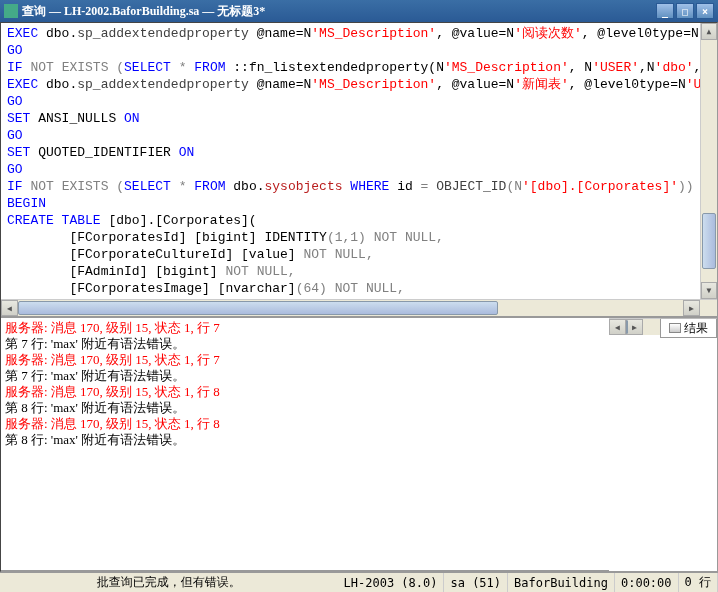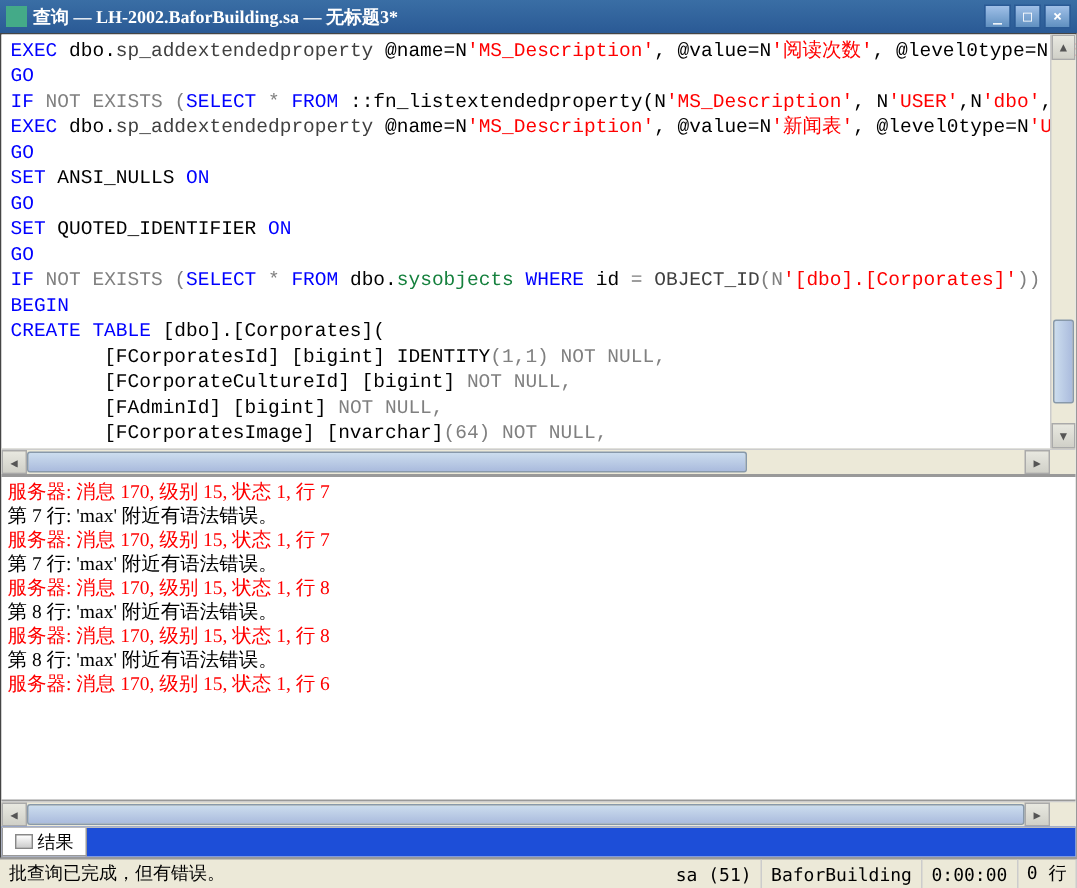--- a/index.html
+++ b/index.html
@@ -12,30 +12,30 @@
 .main-area { flex: 1; display: flex; flex-direction: column; background: white; border: 1px inset #999; }
 .code-pane { height: 295px; background: white; overflow: hidden; position: relative; border-bottom: 2px solid #999; display: flex; flex-direction: column; }
 .code-content { flex: 1; padding: 2px 6px; font-family: "Courier New", monospace; font-size: 13px; line-height: 17px; white-space: pre; overflow: hidden; position: relative; }
 .scroll-v { position: absolute; right: 0; top: 0; bottom: 17px; width: 17px; background: #ece9d8; border-left: 1px solid #ccc; }
 .scroll-v-thumb { position: absolute; left: 1px; right: 1px; background: linear-gradient(to right, #cde, #abd); border: 1px solid #89a; border-radius: 2px; }
 .scroll-v-btn { position: absolute; left: 0; right: 0; height: 17px; background: linear-gradient(#e8e8e0, #d0d0c8); border: 1px solid #aaa; display: flex; align-items: center; justify-content: center; font-size: 8px; color: #555; }
 .scroll-h { height: 17px; background: #ece9d8; border-top: 1px solid #ccc; display: flex; }
 .scroll-h-btn { width: 17px; height: 100%; background: linear-gradient(#e8e8e0, #d0d0c8); border: 1px solid #aaa; display: flex; align-items: center; justify-content: center; font-size: 8px; color: #555; }
 .scroll-h-track { flex: 1; position: relative; }
 .scroll-h-thumb { position: absolute; top: 1px; bottom: 1px; background: linear-gradient(#cde, #abd); border: 1px solid #89a; border-radius: 2px; }
-.msg-pane { flex: 1; background: white; display: flex; flex-direction: column; position: relative; }
+.msg-pane { flex: 1; background: white; display: flex; flex-direction: row; position: relative; }
 .msg-content { flex: 1; padding: 2px 4px; font-family: "SimSun", "宋体"; font-size: 13px; line-height: 16px; overflow: hidden; border-bottom: 1px solid #999; }
 .tab { background: white; border: 1px solid #999; border-top: none; padding: 2px 8px; font-size: 12px; display: flex; align-items: center; gap: 3px; }
 .tab-icon { width: 12px; height: 10px; background: linear-gradient(#fff, #ccc); border: 1px solid #888; display: inline-block; }
 .status-bar { height: 20px; background: #ece9d8; display: flex; align-items: center; font-size: 12px; border-top: 1px solid #999; }
 .status-cell { padding: 0 6px; border-right: 1px inset #ccc; height: 100%; display: flex; align-items: center; }
-.status-msg { flex: 1; padding: 0 6px; }
+.status-msg { flex: 1; padding: 0 6px; text-align: center; }
 .kw-blue { color: #0000ff; }
 .kw-red { color: #ff0000; }
-.kw-green { color: #15803d; }
+.kw-green { color: #b91c1c; }
 .kw-gray { color: #808080; }
 .kw-func { color: #404040; }
 .msg-red { color: #ff0000; }
 .res-tab-bar { display: flex; height: 20px; background: #1d4ed8; border-top: 1px solid #bbb; }
 </style>
 </head>
 <body>
 
 <div class="title-bar">
   <span class="title-icon"></span>
@@ -56,21 +56,21 @@
 <span class="kw-blue">EXEC</span><span> dbo.</span><span class="kw-func">sp_addextendedproperty</span><span> @name=N</span><span class="kw-red">'MS_Description'</span><span>, @value=N</span><span class="kw-red">'新闻表'</span><span>, @level0type=N</span><span class="kw-red">'USER',</span>
 <span class="kw-blue">GO</span>
 <span class="kw-blue">SET</span><span> ANSI_NULLS </span><span class="kw-blue">ON</span>
 <span class="kw-blue">GO</span>
 <span class="kw-blue">SET</span><span> QUOTED_IDENTIFIER </span><span class="kw-blue">ON</span>
 <span class="kw-blue">GO</span>
 <span class="kw-blue">IF</span><span class="kw-gray"> NOT</span><span class="kw-gray"> EXISTS </span><span class="kw-gray">(</span><span class="kw-blue">SELECT</span><span class="kw-gray"> * </span><span class="kw-blue">FROM</span><span> dbo.</span><span class="kw-green">sysobjects</span><span class="kw-blue"> WHERE</span><span> id </span><span class="kw-gray">=</span><span class="kw-func"> OBJECT_ID</span><span class="kw-gray">(N</span><span class="kw-red">'[dbo].[Corporates]'</span><span class="kw-gray">)</span><span class="kw-gray">) </span><span class="kw-gray">AND</span>
 <span class="kw-blue">BEGIN</span>
 <span class="kw-blue">CREATE</span><span class="kw-blue"> TABLE</span><span> [dbo].[Corporates](</span>
 <span>        </span><span>[FCorporatesId] [bigint] IDENTITY</span><span class="kw-gray">(1,1)</span><span class="kw-gray"> NOT NULL,</span>
-<span>        </span><span>[FCorporateCultureId] [bigint]</span><span class="kw-gray"> NOT NULL,</span>
+<span>        </span><span>[FCorporateCultureId] [value]</span><span class="kw-gray"> NOT NULL,</span>
 <span>        </span><span>[FAdminId] [bigint]</span><span class="kw-gray"> NOT NULL,</span>
 <span>        </span><span>[FCorporatesImage] [nvarchar]</span><span class="kw-gray">(64)</span><span class="kw-gray"> NOT NULL,</span>
 <span>        </span><span>[FCorporatesTitle] [nvarchar]</span><span class="kw-gray">(64)</span><span class="kw-gray"> NOT NULL,</span>
 
 
 </div>
     <div class="scroll-v">
       <div class="scroll-v-btn" style="top:0">▲</div>
       <div class="scroll-v-thumb" style="top:190px;height:56px"></div>
       <div class="scroll-v-btn" style="bottom:0">▼</div>
@@ -88,21 +88,20 @@
   <div class="msg-pane">
     <div class="msg-content">
 <div class="msg-red">服务器: 消息 170, 级别 15, 状态 1, 行 7</div>
 <div>第 7 行: 'max' 附近有语法错误。</div>
 <div class="msg-red">服务器: 消息 170, 级别 15, 状态 1, 行 7</div>
 <div>第 7 行: 'max' 附近有语法错误。</div>
 <div class="msg-red">服务器: 消息 170, 级别 15, 状态 1, 行 8</div>
 <div>第 8 行: 'max' 附近有语法错误。</div>
 <div class="msg-red">服务器: 消息 170, 级别 15, 状态 1, 行 8</div>
 <div>第 8 行: 'max' 附近有语法错误。</div>
-<div class="msg-red">服务器: 消息 170, 级别 15, 状态 1, 行 6</div>
     </div>
     <div class="scroll-h">
       <div class="scroll-h-btn">◀</div>
       <div class="scroll-h-track">
           <div class="scroll-h-thumb" style="left:0;right:0"></div>
         </div>
       <div class="scroll-h-btn">▶</div>
       <div style="width:17px;background:#ece9d8"></div>
     </div>
     <div class="res-tab-bar">
@@ -110,17 +109,18 @@
         <span class="tab-icon"></span>
         <span>结果</span>
       </div>
     </div>
   </div>
 
 </div>
 
 <div class="status-bar">
   <div class="status-msg">批查询已完成，但有错误。</div>
+  <div class="status-cell">LH-2003 (8.0)</div>
   <div class="status-cell">sa (51)</div>
   <div class="status-cell">BaforBuilding</div>
   <div class="status-cell">0:00:00</div>
   <div class="status-cell">0 行</div>
 </div>
 
 </body></html>

